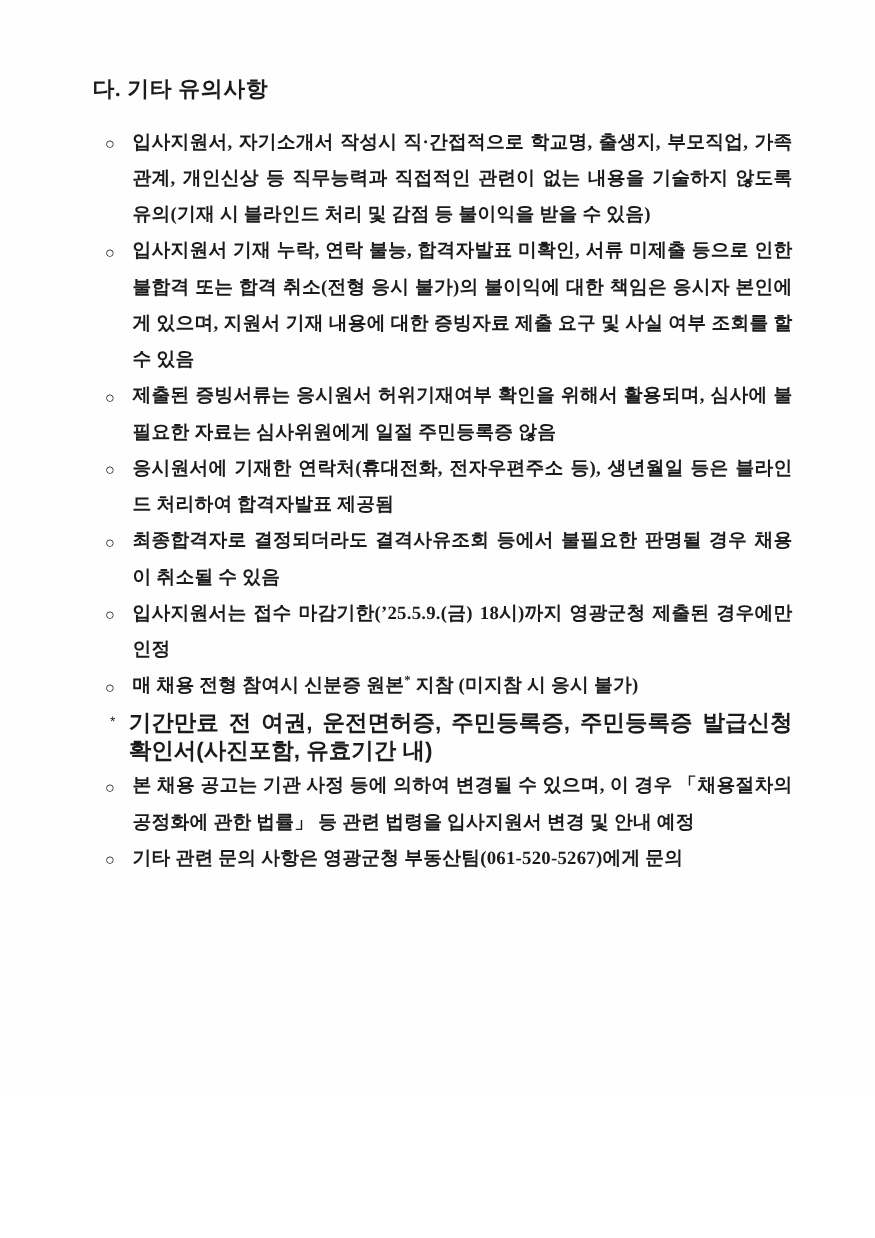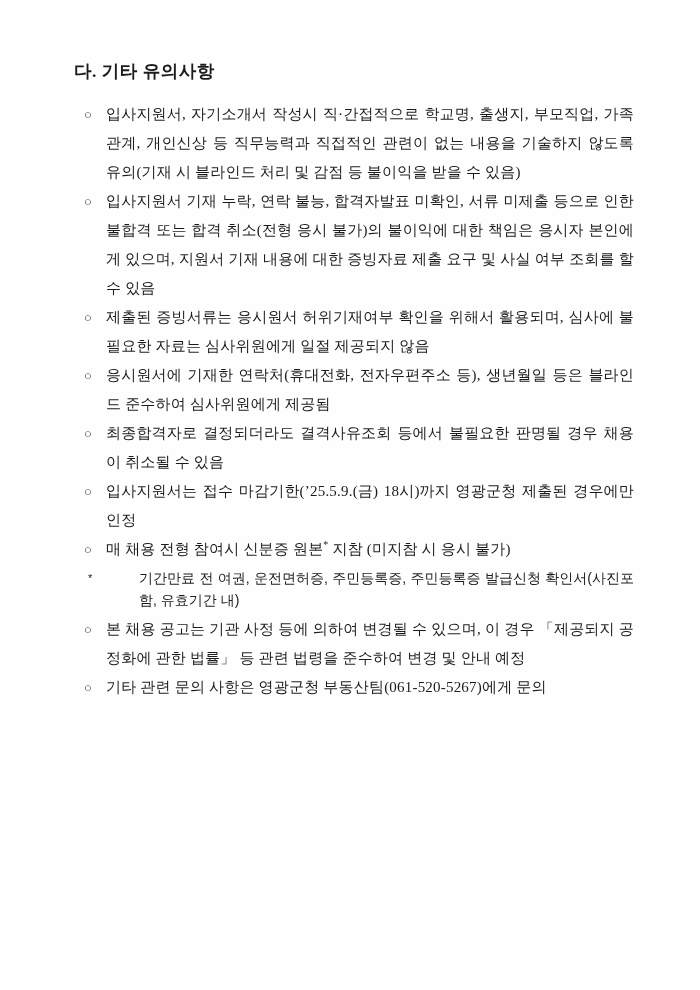--- a/index.html
+++ b/index.html
@@ -39,41 +39,41 @@
     color: #1b1b1b;
   }
   .item .text {
     flex: 1;
     margin: 0;
     font-size: 15px;
     line-height: 29px;
     text-align: justify;
     word-break: normal;
     letter-spacing: 0.2px;
+    font-weight: bold;
   }
   .item .text sup {
     font-size: 10px;
     line-height: 0;
   }
   
   .item.note {
     padding-left: 14px;
     margin: 3px 0 4px 0;
     font-family: "Liberation Sans", "DejaVu Sans", sans-serif;
   }
   .item.note .marker {
     width: 15px;
     font-size: 11px;
     line-height: 22px;
   }
   .item.note .text {
-    font-size: 14px;
+    font-size: 18px;
     line-height: 22px;
     letter-spacing: 0px;
-    margin-left: 36px;
   }
 </style>
 </head>
 <body>
 
 <div class="page">
 
   <h2 class="heading">다. 기타 유의사항</h2>
 
   <div class="item">
@@ -81,26 +81,26 @@
     <p class="text">입사지원서, 자기소개서 작성시 직·간접적으로 학교명, 출생지, 부모직업, 가족관계, 개인신상 등 직무능력과 직접적인 관련이 없는 내용을 기술하지 않도록 유의(기재 시 블라인드 처리 및 감점 등 불이익을 받을 수 있음)</p>
   </div>
 
   <div class="item">
     <span class="marker">○</span>
     <p class="text">입사지원서 기재 누락, 연락 불능, 합격자발표 미확인, 서류 미제출 등으로 인한 불합격 또는 합격 취소(전형 응시 불가)의 불이익에 대한 책임은 응시자 본인에게 있으며, 지원서 기재 내용에 대한 증빙자료 제출 요구 및 사실 여부 조회를 할 수 있음</p>
   </div>
 
   <div class="item">
     <span class="marker">○</span>
-    <p class="text">제출된 증빙서류는 응시원서 허위기재여부 확인을 위해서 활용되며, 심사에 불필요한 자료는 심사위원에게 일절 제공되지 않음</p>
+    <p class="text">제출된 증빙서류는 응시원서 허위기재여부 확인을 위해서 활용되며, 심사에 불필요한 자료는 심사위원에게 일절 주민등록증 않음</p>
   </div>
 
   <div class="item">
     <span class="marker">○</span>
-    <p class="text">응시원서에 기재한 연락처(휴대전화, 전자우편주소 등), 생년월일 등은 블라인드 준수하여 심사위원에게 제공됨</p>
+    <p class="text">응시원서에 기재한 연락처(휴대전화, 전자우편주소 등), 생년월일 등은 블라인드 처리하여 합격자발표 제공됨</p>
   </div>
 
   <div class="item">
     <span class="marker">○</span>
     <p class="text">최종합격자로 결정되더라도 결격사유조회 등에서 불필요한 판명될 경우 채용이 취소될 수 있음</p>
   </div>
 
   <div class="item">
     <span class="marker">○</span>
     <p class="text">입사지원서는 접수 마감기한(’25.5.9.(금) 18시)까지 영광군청 제출된 경우에만 인정</p>
@@ -111,21 +111,21 @@
     <p class="text"><span>매 채용 전형 참여시 신분증 원본</span><sup>*</sup><span> 지참 (미지참 시 응시 불가)</span></p>
   </div>
 
   <div class="item note">
     <span class="marker">*</span>
     <p class="text">기간만료 전 여권, 운전면허증, 주민등록증, 주민등록증 발급신청 확인서(사진포함, 유효기간 내)</p>
   </div>
 
   <div class="item">
     <span class="marker">○</span>
-    <p class="text">본 채용 공고는 기관 사정 등에 의하여 변경될 수 있으며, 이 경우 「제공되지 공정화에 관한 법률」 등 관련 법령을 준수하여 변경 및 안내 예정</p>
+    <p class="text">본 채용 공고는 기관 사정 등에 의하여 변경될 수 있으며, 이 경우 「채용절차의 공정화에 관한 법률」 등 관련 법령을 입사지원서 변경 및 안내 예정</p>
   </div>
 
   <div class="item">
     <span class="marker">○</span>
     <p class="text">기타 관련 문의 사항은 영광군청 부동산팀(061-520-5267)에게 문의</p>
   </div>
 
 </div>
 
 </body></html>

